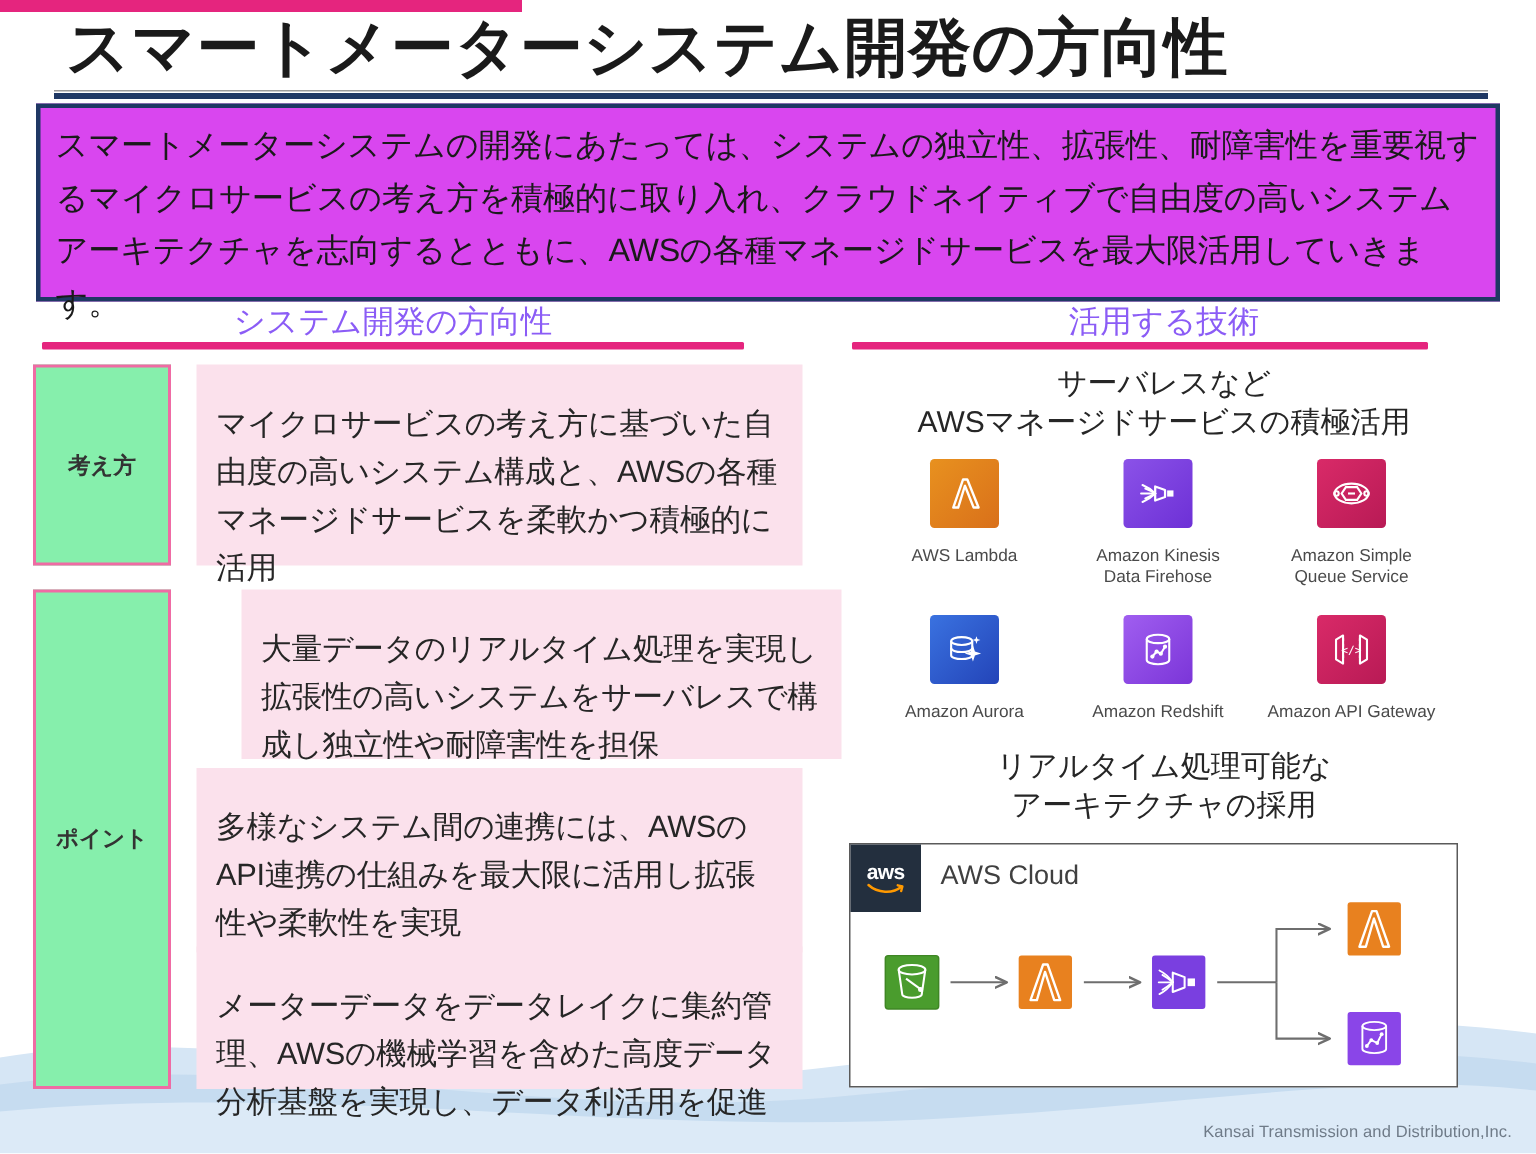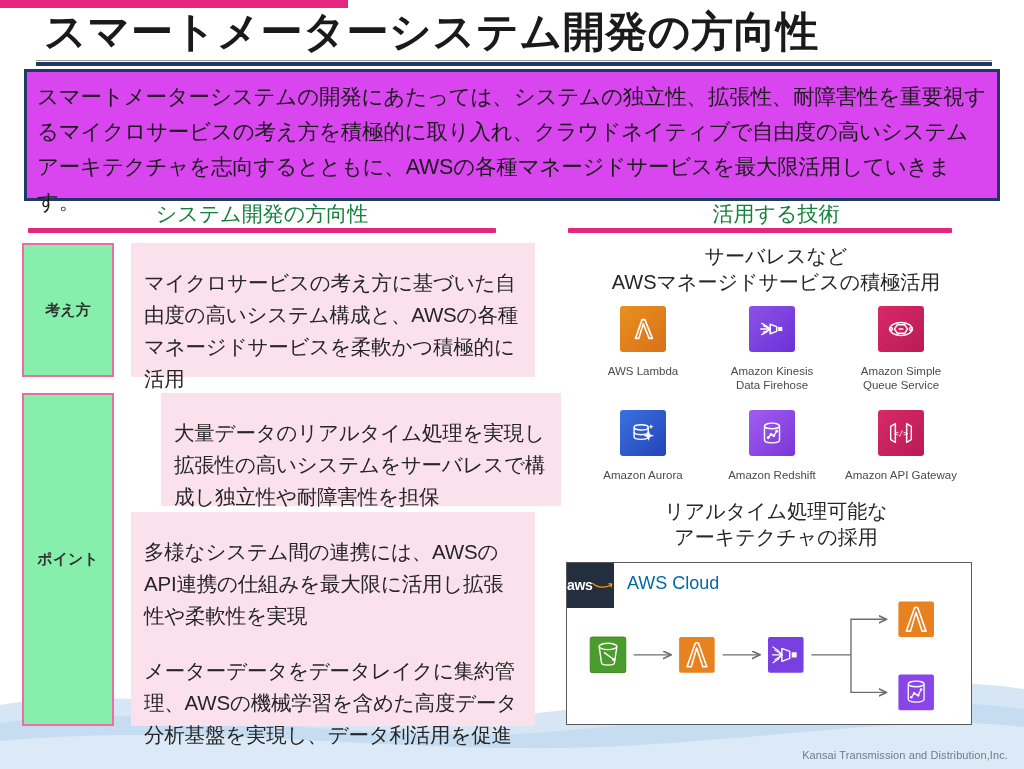--- a/index.html
+++ b/index.html
@@ -31,21 +31,21 @@
     position:absolute;left:24px;top:69px;width:976px;height:132px;
     border:3px solid #1f3864;background:#d946ef;box-sizing:border-box;
   }
   .summary-text{
     position:absolute;left:10px;top:8px;right:8px;
     font-size:21.5px;line-height:35px;color:#1a1a1a;font-weight:500;
     letter-spacing:-0.2px;
   }
 
   
-  .sec-head{position:absolute;text-align:center;font-size:21px;font-weight:500;color:#15803d;}
+  .sec-head{position:absolute;text-align:center;font-size:21px;font-weight:500;color:#8b5cf6;}
   .sec-rule{position:absolute;height:5px;background:#e5257e;border-radius:1px;}
 
   #sec-left-head{left:28px;top:200px;width:468px;}
   #sec-left-rule{left:28px;top:228px;width:468px;}
   #sec-right-head{left:576px;top:200px;width:400px;}
   #sec-right-rule{left:568px;top:228px;width:384px;}
 
   
   .label-box{
     position:absolute;border:2.5px solid #ef6ba4;background:#86efac;
@@ -83,24 +83,24 @@
   .icon-tile{width:46px;height:46px;border-radius:3px;display:flex;align-items:center;justify-content:center;}
   .icon-caption{margin-top:12px;font-size:11.5px;line-height:14px;text-align:center;color:#4a4a4a;}
 
   
   .arch{
     position:absolute;left:566px;top:562px;width:406px;height:163px;
     border:1.5px solid #5a5a5a;background:#ffffff;box-sizing:border-box;
   }
   .aws-badge{
     position:absolute;left:0;top:0;width:47px;height:45px;background:#232f3e;
-    display:flex;flex-direction:row;align-items:center;justify-content:center;
+    display:flex;flex-direction:column;align-items:center;justify-content:center;
   }
   .aws-badge .aws-word{color:#fff;font-size:14px;font-weight:700;line-height:13px;letter-spacing:-0.4px;}
-  .arch-title{position:absolute;left:60px;top:10px;font-size:18px;color:#0369a1;}
+  .arch-title{position:absolute;left:60px;top:10px;font-size:18px;color:#404040;}
   .arch-canvas{position:absolute;left:0;top:0;width:100%;height:100%;}
 
   
   .footer{
     position:absolute;right:16px;bottom:8px;
     font-size:11px;color:#6f7b88;letter-spacing:0.1px;
   }
 </style>
 </head>
 <body>

